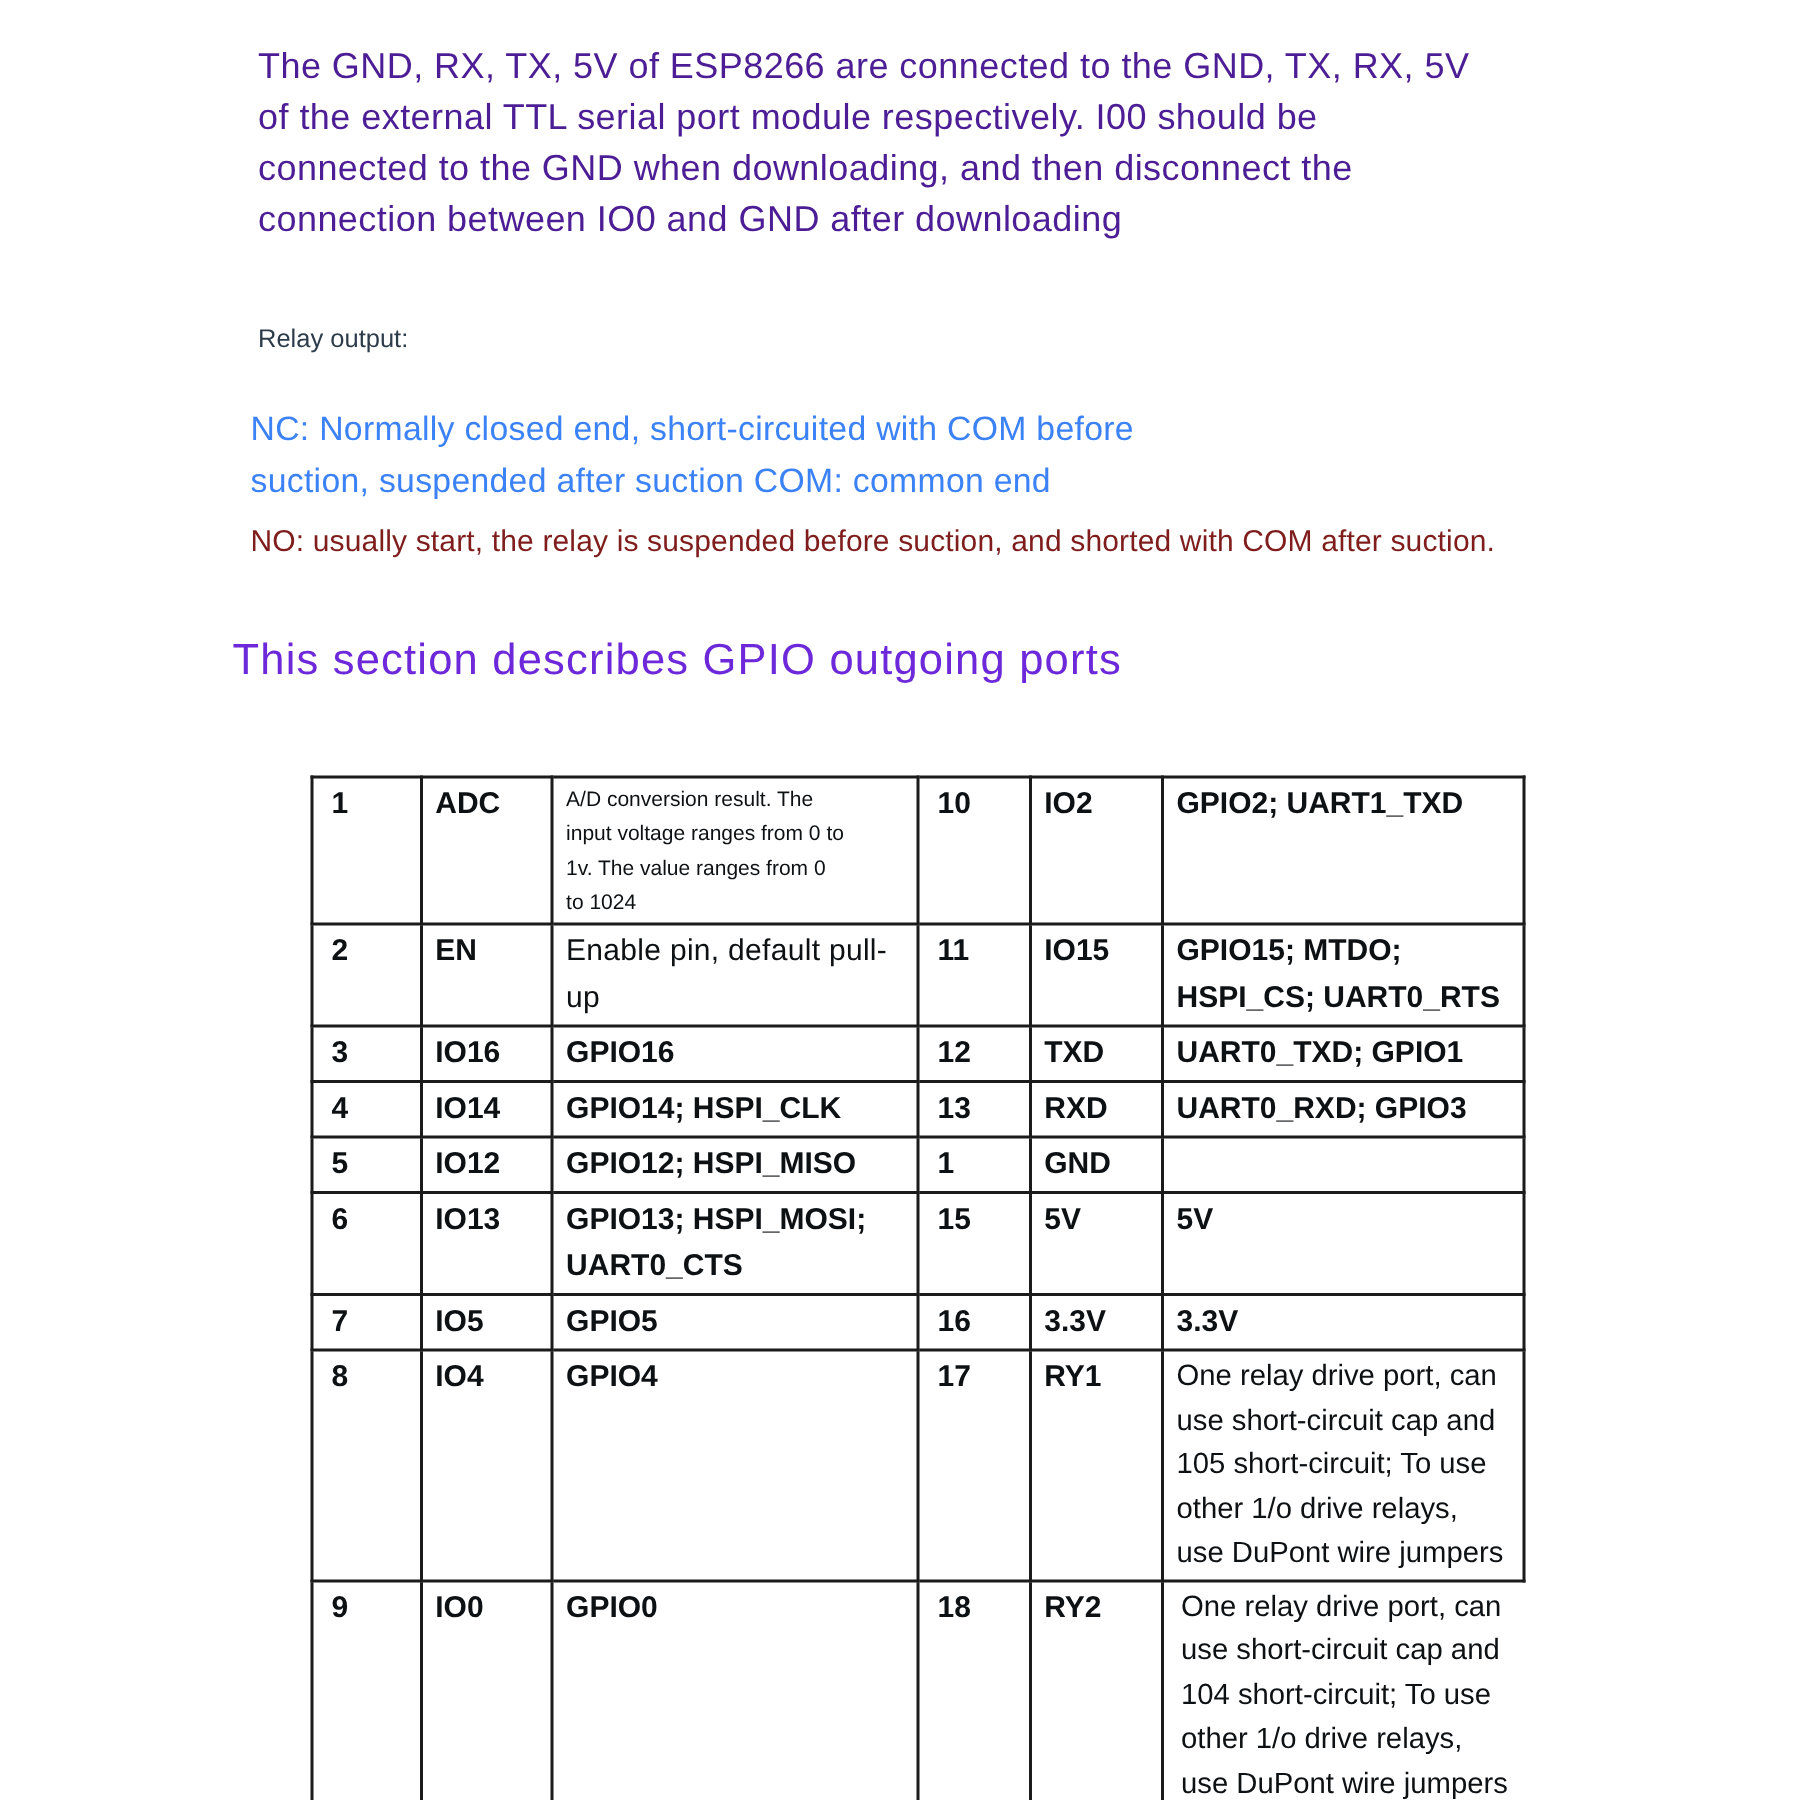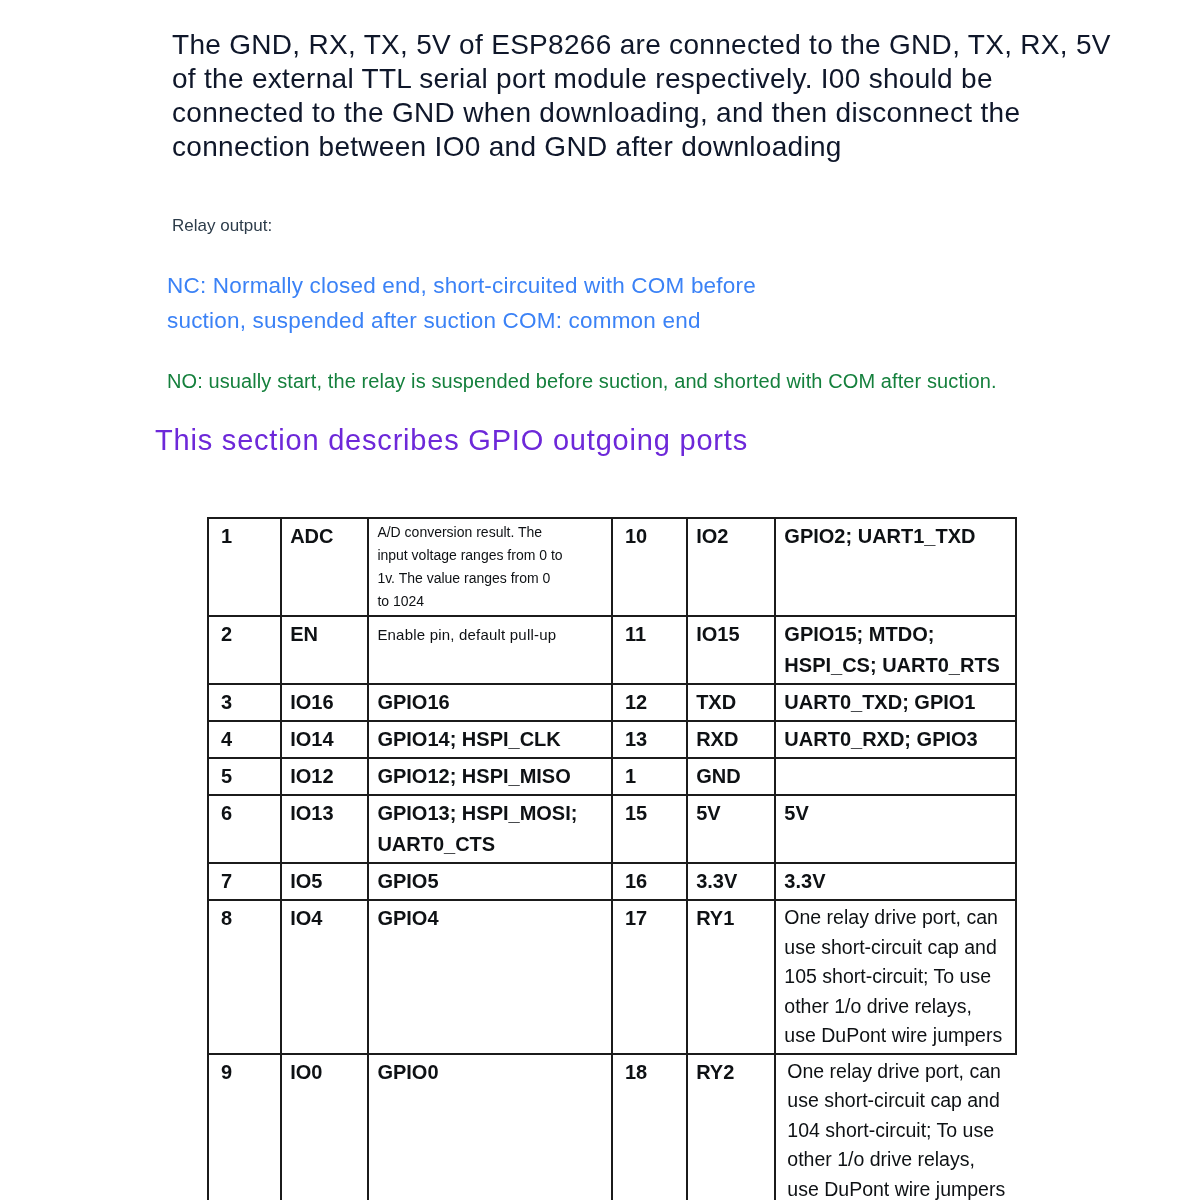--- a/index.html
+++ b/index.html
@@ -17,49 +17,49 @@
     background: #ffffff;
     overflow: hidden;
   }
   .pre {
     white-space: pre-line;
   }
   .intro {
     position: absolute;
     left: 172px;
     top: 28px;
-    font-size: 28px;
+    font-size: 24px;
     line-height: 34px;
     letter-spacing: 0.3px;
-    color: #0f172a;
+    color: #4c1d95;
   }
   .relay-heading {
     position: absolute;
     left: 172px;
     top: 216px;
     font-size: 17px;
     color: #2d3c4a;
   }
   .nc-par {
     position: absolute;
     left: 167px;
     top: 268px;
     font-size: 22.5px;
     line-height: 35px;
     letter-spacing: 0.2px;
     color: #3b82f6;
   }
   .no-par {
     position: absolute;
     left: 167px;
-    top: 367px;
+    top: 347px;
     font-size: 20px;
     line-height: 28px;
     letter-spacing: 0.1px;
-    color: #15803d;
+    color: #7f1d1d;
   }
   .section-heading {
     position: absolute;
     left: 155px;
     top: 424px;
     font-size: 29px;
     letter-spacing: 0.8px;
     color: #6d28d9;
   }
   .gpio-table {
@@ -99,21 +99,21 @@
   .gpio-table tr:nth-child(8) { height: 145px; }
   .gpio-table tr:nth-child(9) { height: 148px; }
   
   .gpio-table tr:nth-child(1) td:nth-child(3) {
     font-size: 14px;
     line-height: 23px;
     font-weight: 400;
   }
   
   .gpio-table tr:nth-child(2) td:nth-child(3) {
-    font-size: 15px;
+    font-size: 20px;
     font-weight: 400;
     letter-spacing: 0.2px;
     margin-top: 35px;
   }
   
   .gpio-table tr:nth-child(8) td:nth-child(6),
   .gpio-table tr:nth-child(9) td:nth-child(6) {
     font-size: 19.5px;
     line-height: 29.5px;
     font-weight: 400;

